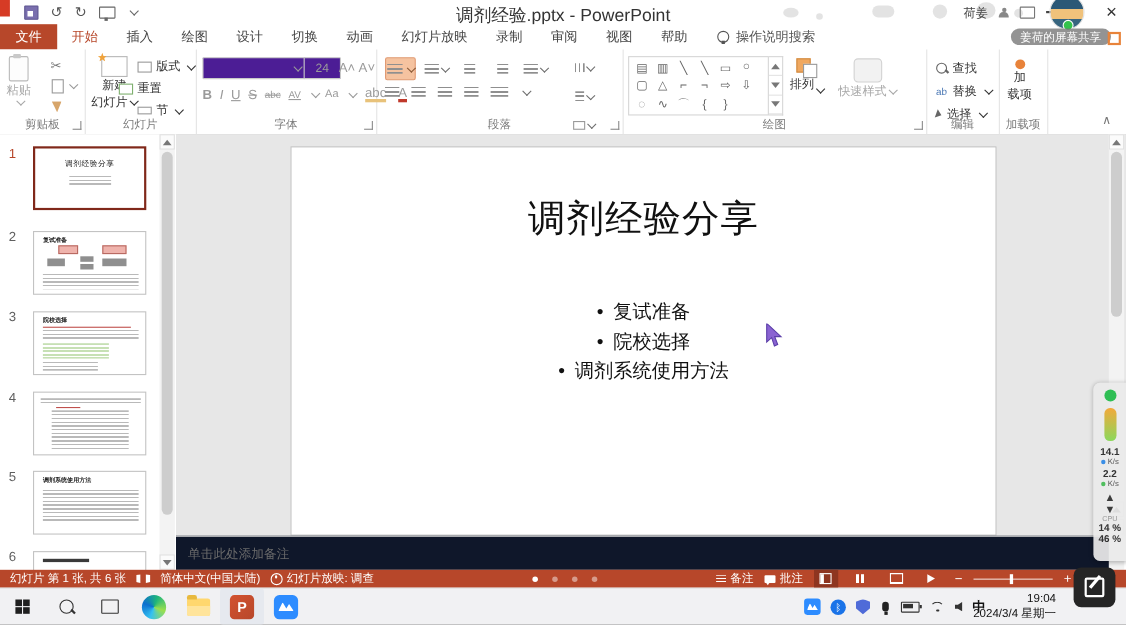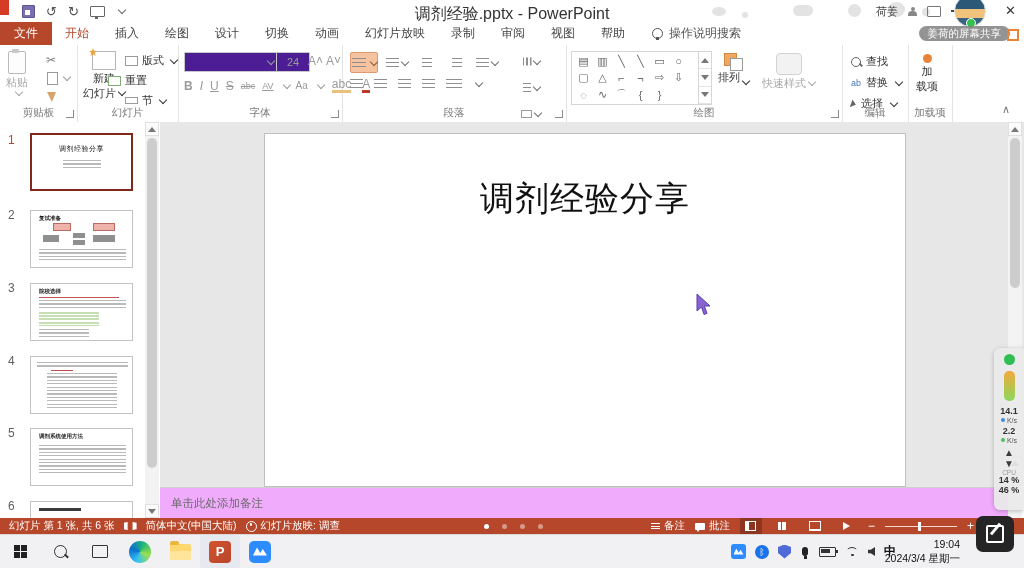--- a/index.html
+++ b/index.html
@@ -107,21 +107,21 @@
 
   
   .main{position:absolute;left:160px;top:122px;width:864px;height:365px;background:#e7e7e7}
   .canvas{position:absolute;left:104px;top:11px;width:642px;height:354px;background:#fff;border:1px solid #c0c0c0;box-sizing:border-box}
   .slide-title{position:absolute;left:0;top:42px;width:100%;text-align:center;font-size:34px;color:#111;letter-spacing:1px}
   .slide-bullets{position:absolute;left:0;top:136px;width:100%;text-align:center;font-size:17.5px;color:#111;line-height:27px}
   .blt{margin-right:9px}
   .cursor{position:absolute;left:536px;top:172px;z-index:80}
 
   
-  .notesbar{position:absolute;left:160px;top:487px;width:848px;height:31px;background:#f0abfc;border-top:1px solid #d0d0d0;
+  .notesbar{position:absolute;left:160px;top:487px;width:848px;height:31px;background:#0f172a;border-top:1px solid #d0d0d0;
             display:flex;align-items:center;font-size:11.5px;color:#6b6b6b;padding-left:11px;box-sizing:border-box}
 
   
   .statusbar{position:absolute;left:0;top:518px;width:1024px;height:16px;background:#B7472A;color:#fff;
              font-size:10.5px;display:flex;align-items:center;z-index:20}
   .st-item{margin-left:9px;display:flex;align-items:center;gap:4px;white-space:nowrap}
   .ic-book{width:9px;height:8px;background:#fff;clip-path:polygon(0 10%,45% 0,45% 100%,0 90%);position:relative;flex:none}
   .ic-book2{width:9px;height:8px;background:#fff;clip-path:polygon(55% 0,100% 10%,100% 90%,55% 100%);margin-left:-9px;flex:none}
   .ic-acc{width:9px;height:9px;border:1.1px solid #fff;border-radius:50%;position:relative;flex:none}
   .ic-acc:after{content:"";position:absolute;left:3px;top:1.5px;width:2.5px;height:2.5px;border-radius:50%;background:#fff}
@@ -503,20 +503,25 @@
       <span class="sthumb" style="top:16px;height:330px"></span>
       <span class="sbtn" style="top:382px">
           <i class="tri tri-dn"></i>
         </span>
     </div>
   </div>
 
   <div class="main">
     <div class="canvas">
       <div class="slide-title">调剂经验分享</div>
+      <div class="slide-bullets">
+        <div><span class="blt">•</span><span>复试准备</span></div>
+        <div><span class="blt">•</span><span>院校选择</span></div>
+        <div><span class="blt">•</span><span>调剂系统使用方法</span></div>
+      </div>
     </div>
 
     <svg class="cursor" width="16" height="22" viewBox="0 0 16 22">
       <path d="M1 0 L1 17 L5.5 13 L8 20.5 L11 19.2 L8.3 12 L14 12 Z" fill="#8a63d2" stroke="#5b3fa8" stroke-width="1"></path>
     </svg>
 
     <div class="vscroll" style="left:848px;top:0;height:396px">
       <span class="sbtn" style="top:0">
           <i class="tri tri-up"></i>
         </span>

